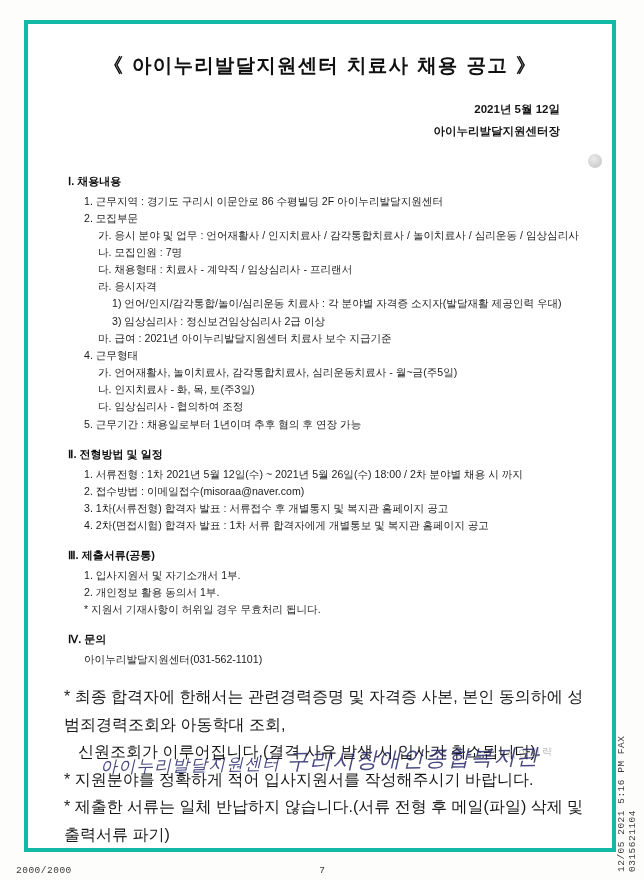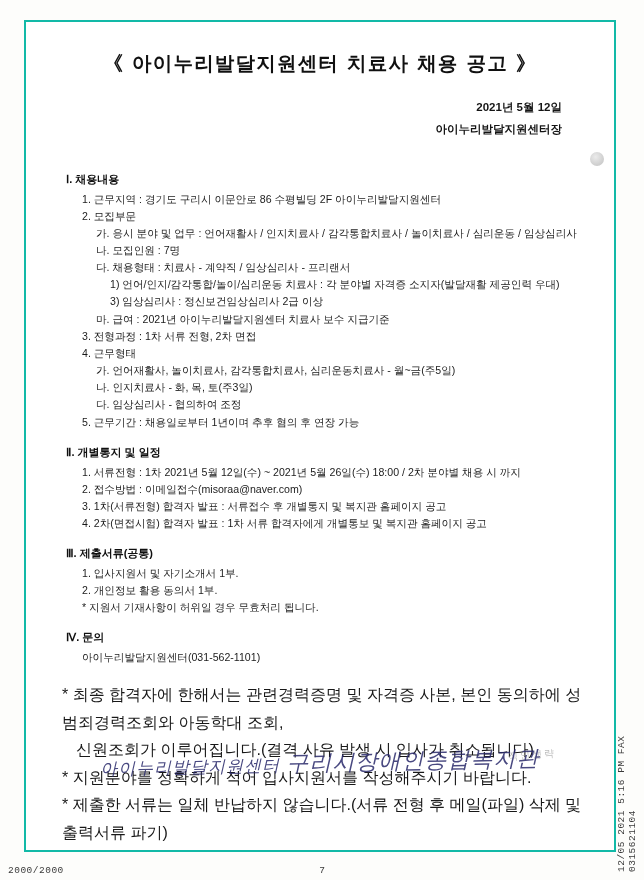--- a/index.html
+++ b/index.html
@@ -23,21 +23,21 @@
     background: #fdfdfb;
   }
   
   .sheet {
     position: absolute;
     left: 24px;
     top: 20px;
     width: 592px;
     height: 832px;
     background: #fefefe;
-    border: 2px solid #14b8a6;
+    border: 4px solid #14b8a6;
     box-sizing: border-box;
     filter: contrast(1.02);
   }
   .inner {
     position: absolute;
     left: 0; top: 0;
     width: 100%;
     height: 100%;
     padding: 14px 22px 0 22px;
     box-sizing: border-box;
@@ -116,21 +116,21 @@
     bottom: 88px;
     font-size: 10px;
     color: #9b9b9b;
     letter-spacing: 2px;
     transform: rotate(-4deg);
     opacity: .7;
   }
   
   .fax-left {
     position: absolute;
-    left: 8px;
+    left: 16px;
     bottom: 4px;
     font-size: 9.5px;
     color: #3a3a3a;
     font-family: "Liberation Mono", monospace;
     letter-spacing: .5px;
   }
   .fax-mid {
     position: absolute;
     left: 50%;
     transform: translateX(-50%);
@@ -178,32 +178,32 @@
       </div>
 
       <div class="body-area" id="body-area">
           <div class="sec">
             <div class="sec-head">Ⅰ. 채용내용</div>
             <div class="line lvl1">1. 근무지역 : 경기도 구리시 이문안로 86 수평빌딩 2F 아이누리발달지원센터</div>
             <div class="line lvl1">2. 모집부문</div>
             <div class="line lvl2">가. 응시 분야 및 업무 : 언어재활사 / 인지치료사 / 감각통합치료사 / 놀이치료사 / 심리운동 / 임상심리사</div>
             <div class="line lvl2">나. 모집인원 : 7명</div>
             <div class="line lvl2">다. 채용형태 : 치료사 - 계약직 / 임상심리사 - 프리랜서</div>
+            <div class="line lvl2">라. 응시자격</div>
             <div class="line lvl3">1) 언어/인지/감각통합/놀이/심리운동 치료사 : 각 분야별 자격증 소지자(발달재활 제공인력 우대)</div>
             <div class="line lvl3">3) 임상심리사 : 정신보건임상심리사 2급 이상</div>
             <div class="line lvl2">마. 급여 : 2021년 아이누리발달지원센터 치료사 보수 지급기준</div>
-            <div class="line lvl1">3. 전형과정 : 1차 서류 전형, 2차 면접</div>
             <div class="line lvl1">4. 근무형태</div>
             <div class="line lvl2">가. 언어재활사, 놀이치료사, 감각통합치료사, 심리운동치료사 - 월~금(주5일)</div>
             <div class="line lvl2">나. 인지치료사 - 화, 목, 토(주3일)</div>
             <div class="line lvl2">다. 임상심리사 - 협의하여 조정</div>
             <div class="line lvl1">5. 근무기간 : 채용일로부터 1년이며 추후 혐의 후 연장 가능</div>
           </div>
           <div class="sec">
-            <div class="sec-head">Ⅱ. 개별통지 및 일정</div>
+            <div class="sec-head">Ⅱ. 전형방법 및 일정</div>
             <div class="line lvl1">1. 서류전형 : 1차 2021년 5월 12일(수) ~ 2021년 5월 26일(수) 18:00 / 2차 분야별 채용 시 까지</div>
             <div class="line lvl1">2. 접수방법 : 이메일접수(misoraa@naver.com)</div>
             <div class="line lvl1">3. 1차(서류전형) 합격자 발표 : 서류접수 후 개별통지 및 복지관 홈페이지 공고</div>
             <div class="line lvl1">4. 2차(면접시험) 합격자 발표 : 1차 서류 합격자에게 개별통보 및 복지관 홈페이지 공고</div>
           </div>
           <div class="sec">
             <div class="sec-head">Ⅲ. 제출서류(공통)</div>
             <div class="line lvl1">1. 입사지원서 및 자기소개서 1부.</div>
             <div class="line lvl1">2. 개인정보 활용 동의서 1부.</div>
             <div class="line lvl1">* 지원서 기재사항이 허위일 경우 무효처리 됩니다.</div>

